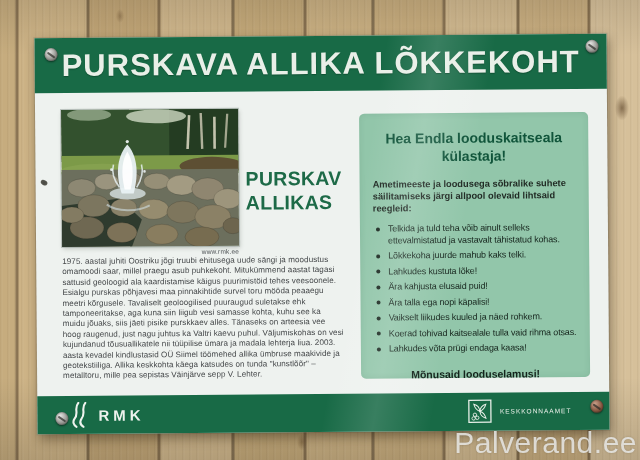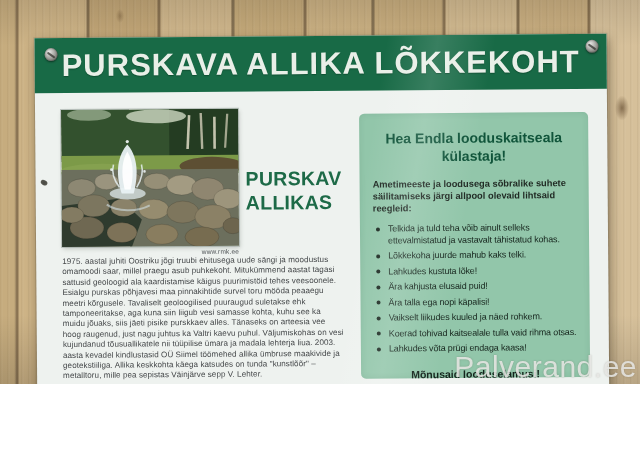--- a/index.html
+++ b/index.html
@@ -1,17 +1,17 @@
 <!DOCTYPE html>
 <html><head>
 <meta charset="utf-8">
 <style>
   html,body{margin:0;padding:0;}
   body{font-family:"Liberation Sans","DejaVu Sans",sans-serif;}
-  #stage{position:relative;width:640px;height:384px;overflow:hidden;
+  #stage{position:relative;width:640px;height:460px;overflow:hidden;
     background:
       radial-gradient(ellipse 10px 18px at 622px 108px, rgba(70,45,20,0.55), transparent 70%),
       radial-gradient(ellipse 7px 12px at 302px 442px, rgba(70,45,20,0.35), transparent 70%),
       radial-gradient(ellipse 6px 10px at 120px 16px, rgba(70,45,20,0.30), transparent 70%),
       repeating-linear-gradient(90deg, rgba(80,60,30,0.06) 0px, rgba(80,60,30,0.06) 1px, rgba(255,255,255,0.05) 2px, rgba(255,255,255,0.00) 3px, rgba(255,255,255,0.00) 7px),
       linear-gradient(180deg, rgba(0,0,0,0.10) 0%, rgba(0,0,0,0) 12%, rgba(0,0,0,0) 82%, rgba(0,0,0,0.14) 100%),
       linear-gradient(90deg,
         #c6ac7e 0px,#c6ac7e 15px,#8a7352 16px,#8a7352 18px,
         #cdb386 19px,#cdb386 86px,#857050 87px,#857050 89px,
         #c2a677 90px,#c2a677 157px,#8a7352 158px,#8a7352 160px,

